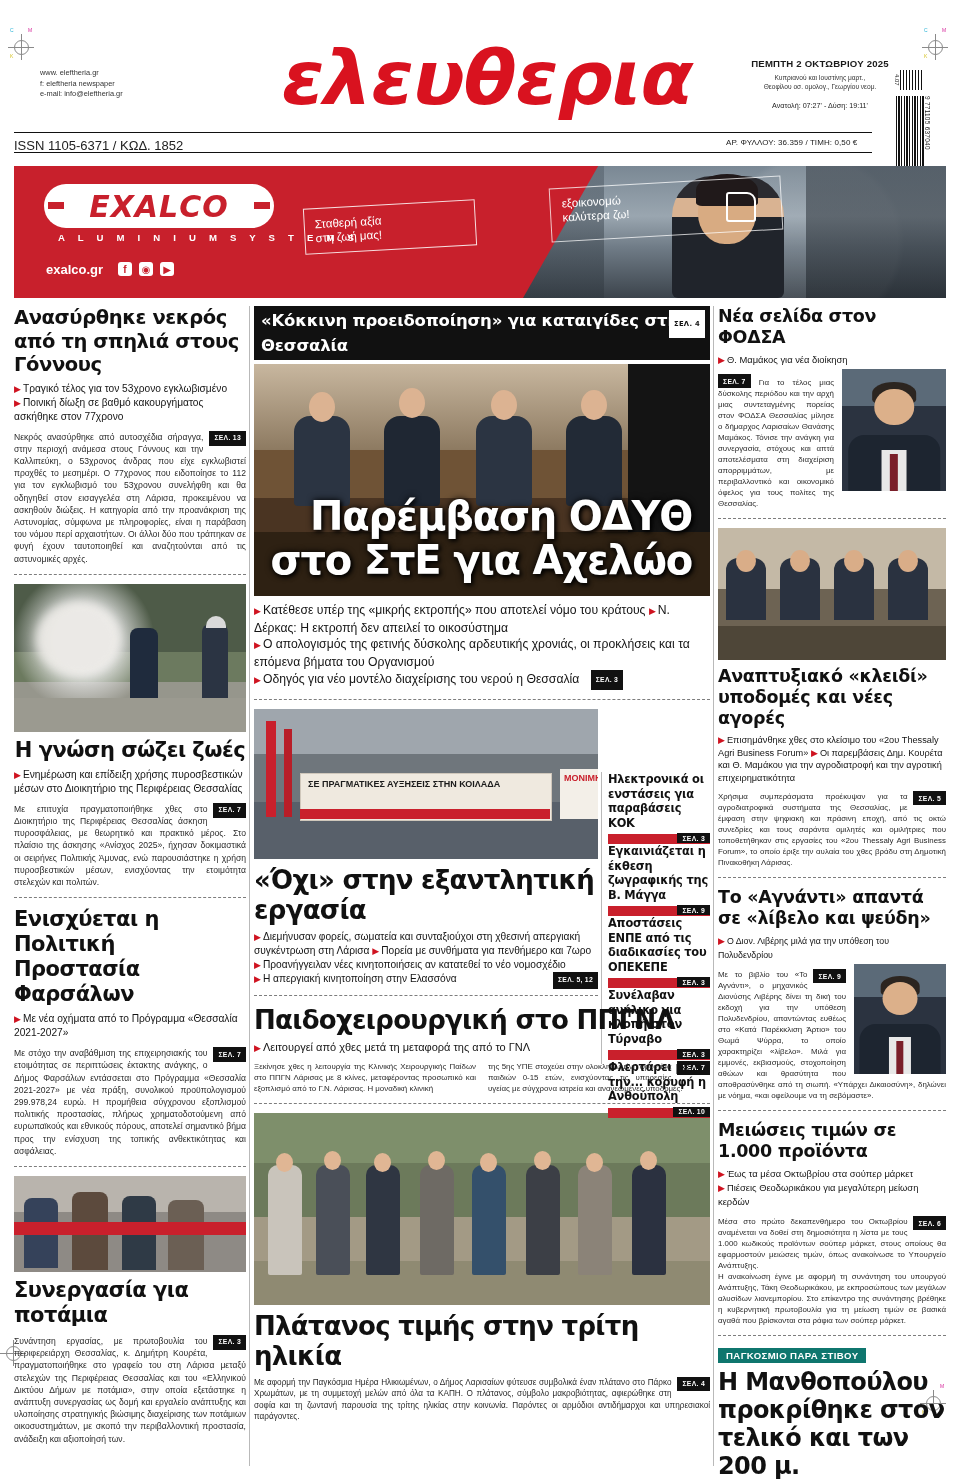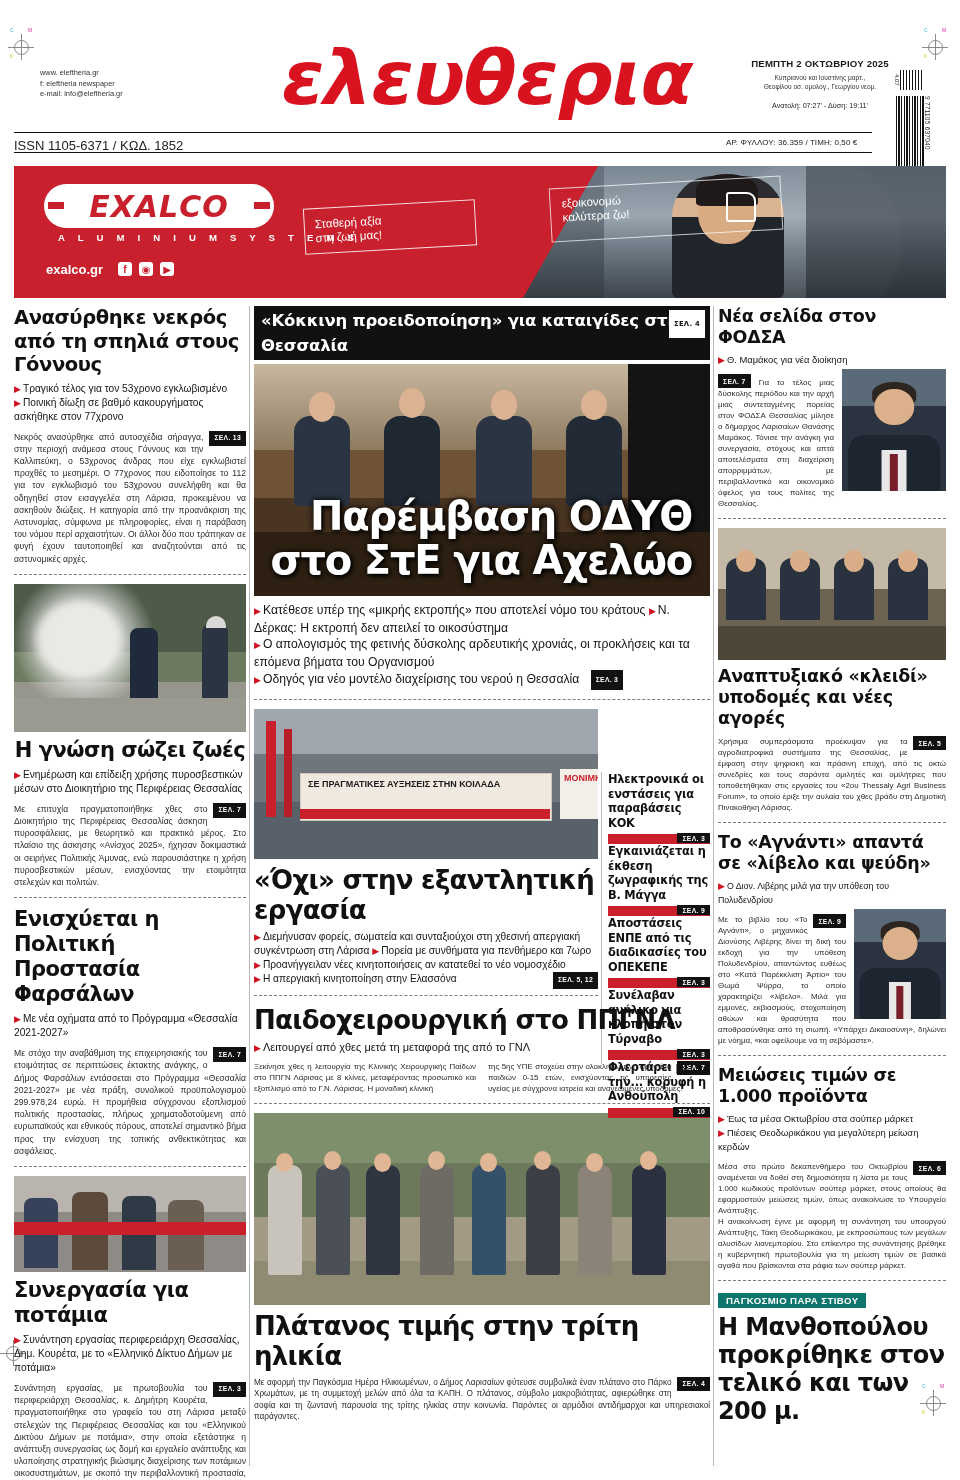--- a/index.html
+++ b/index.html
@@ -314,23 +314,20 @@
     <div class="photo ph-ribbon">
       <div class="p1"></div>
         <div class="p2"></div>
         <div class="p3"></div>
         <div class="p4"></div>
         <div class="rib"></div>
     </div>
 
     <article style="margin-top:6px;">
       <h2 class="hl hl-l">Συνεργασία για ποτάμια</h2>
-      <p class="kicker">
-        <span class="tri">▶</span><span>Συνάντηση εργασίας περιφερειάρχη Θεσσαλίας, Δημ. Κουρέτα, με το «Ελληνικό Δίκτυο Δήμων με ποτάμια»</span>
-      </p>
       <p class="body"><span class="sel sel-right">ΣΕΛ. 3</span><span>Συνάντηση εργασίας, με πρωτοβουλία του περιφερειάρχη Θεσσαλίας, κ. Δημήτρη Κουρέτα, πραγματοποιήθηκε στο γραφείο του στη Λάρισα μεταξύ στελεχών της Περιφέρειας Θεσσαλίας και του «Ελληνικού Δικτύου Δήμων με ποτάμια», στην οποία εξετάστηκε η ανάπτυξη συνεργασίας ως δομή και εργαλείο ανάπτυξης και υλοποίησης στρατηγικής βιώσιμης διαχείρισης των ποτάμιων οικοσυστημάτων, με σκοπό την περιβαλλοντική προστασία, ανάδειξη και αξιοποίησή των.</span></p>
 
     </article>
 
   </div>
 
   <div class="col colC">
 
     <div class="blackbar">
       <span>«Κόκκινη προειδοποίηση» για καταιγίδες στη Θεσσαλία</span>
@@ -487,20 +484,24 @@
       <div class="s" style="left:62px;"></div>
         <div class="sh" style="left:72px;"></div>
       <div class="s" style="left:116px;"></div>
         <div class="sh" style="left:126px;"></div>
       <div class="s" style="left:170px;"></div>
         <div class="sh" style="left:180px;"></div>
     </div>
 
     <article style="margin-top:6px;">
       <h2 class="hl hl-m">Αναπτυξιακό «κλειδί» υποδομές και νέες αγορές</h2>
+      <p class="kicker" style="font-size:9.2px;line-height:12.6px;">
+        <span class="tri">▶</span><span>Επισημάνθηκε χθες στο κλείσιμο του «2ου Thessaly Agri Business Forum»</span>
+        <span class="tri">▶</span><span>Οι παρεμβάσεις Δημ. Κουρέτα και Θ. Μαμάκου για την αγροδιατροφή και την αγροτική επιχειρηματικότητα</span>
+      </p>
       <p class="body sm"><span class="sel sel-right">ΣΕΛ. 5</span><span>Χρήσιμα συμπεράσματα προέκυψαν για τα αγροδιατροφικά συστήματα της Θεσσαλίας, με έμφαση στην ψηφιακή και πράσινη εποχή, από τις οκτώ συνεδρίες και τους σαράντα ομιλητές και ομιλήτριες που τοποθετήθηκαν στις εργασίες του «2ου Thessaly Agri Business Forum», το οποίο έριξε την αυλαία του χθες βράδυ στη Δημοτική Πινακοθήκη Λάρισας.</span></p>
       <div class="dots"></div>
     </article>
 
     <article>
       <h2 class="hl hl-m">Το «Αγνάντι» απαντά σε «λίβελο και ψεύδη»</h2>
       <p class="kicker" style="font-size:8.8px;">
         <span class="tri">▶</span><span>Ο Διον. Λιβέρης μιλά για την υπόθεση του Πολυδενδρίου</span>
       </p>
       <div class="photo ph-portrait wrapimg" style="width:92px;height:110px;">

